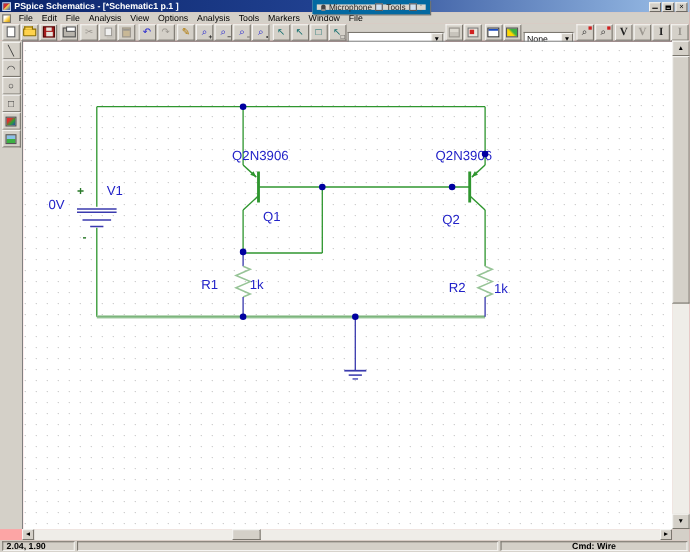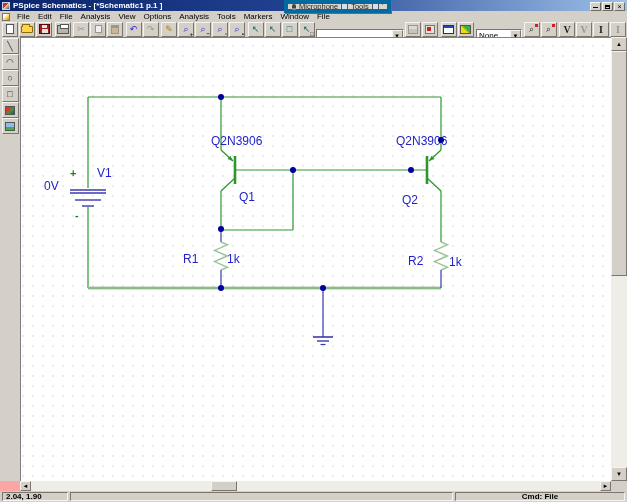--- a/index.html
+++ b/index.html
@@ -412,16 +412,16 @@
     <div class="hthumb"></div>
     <div class="sbtn hs hright">
         <span>►</span>
       </div>
   </div>
   <div class="sb-corner"></div>
 
   <div class="statusbar">
     <div class="spanel sp-coords">2.04,  1.90</div>
     <div class="spanel sp-mid"></div>
-    <div class="spanel sp-cmd">Cmd: File</div>
+    <div class="spanel sp-cmd">Cmd: Wire</div>
   </div>
 
 </div>
 
 </body></html>

